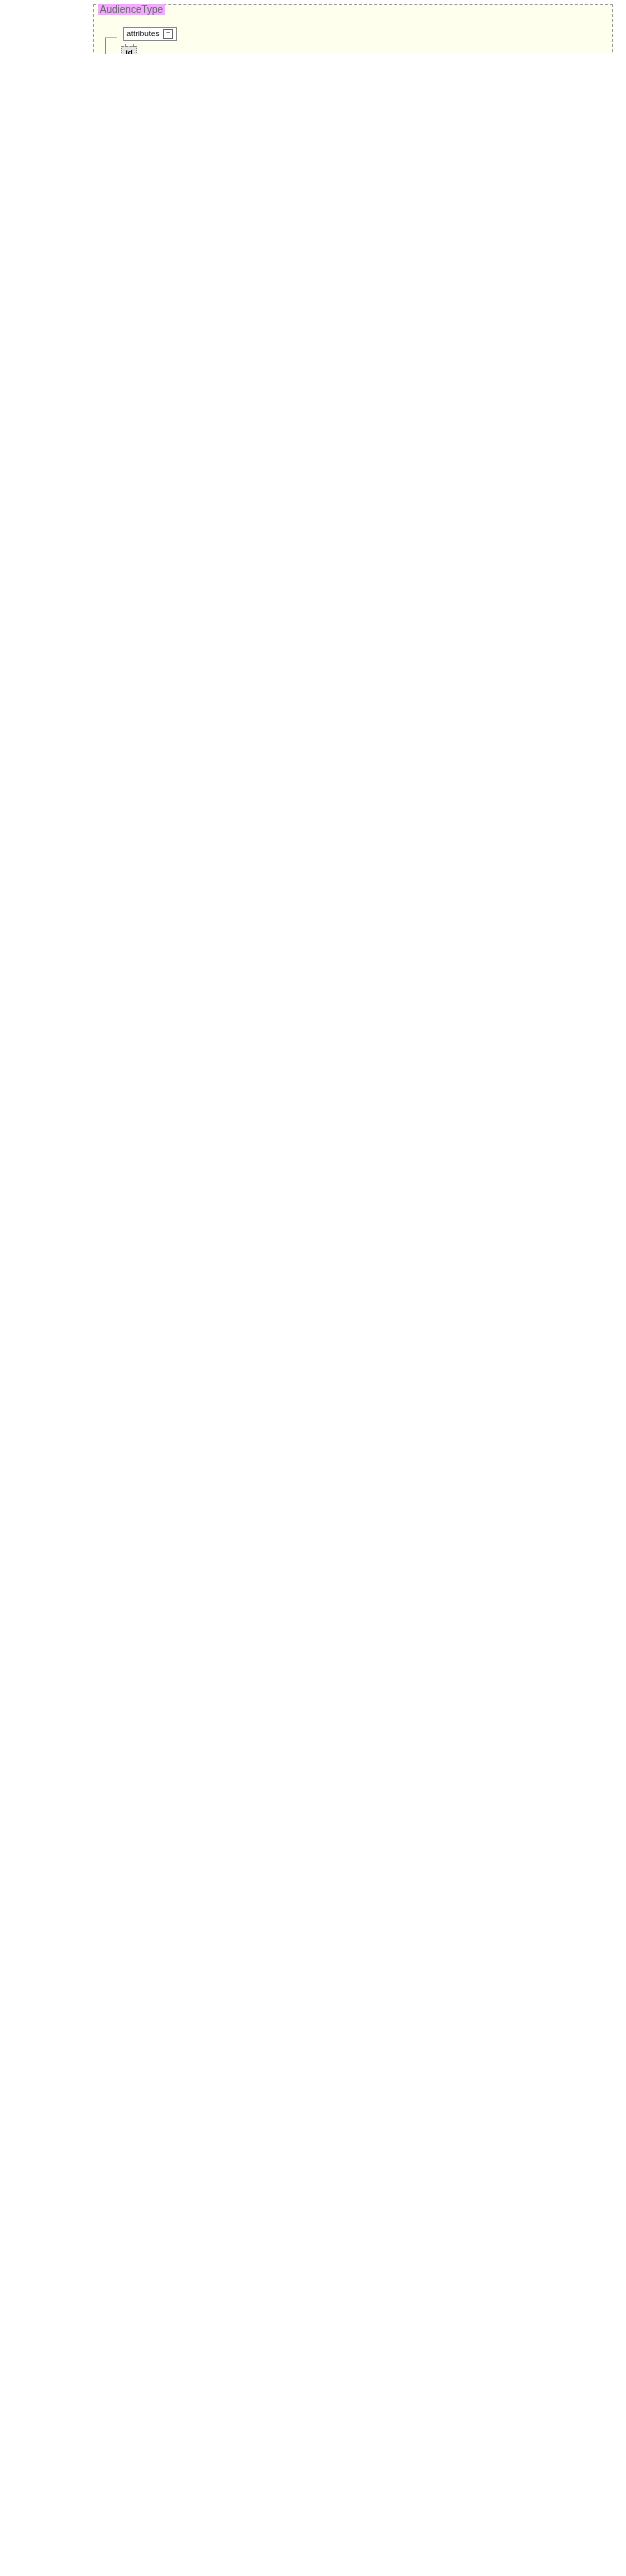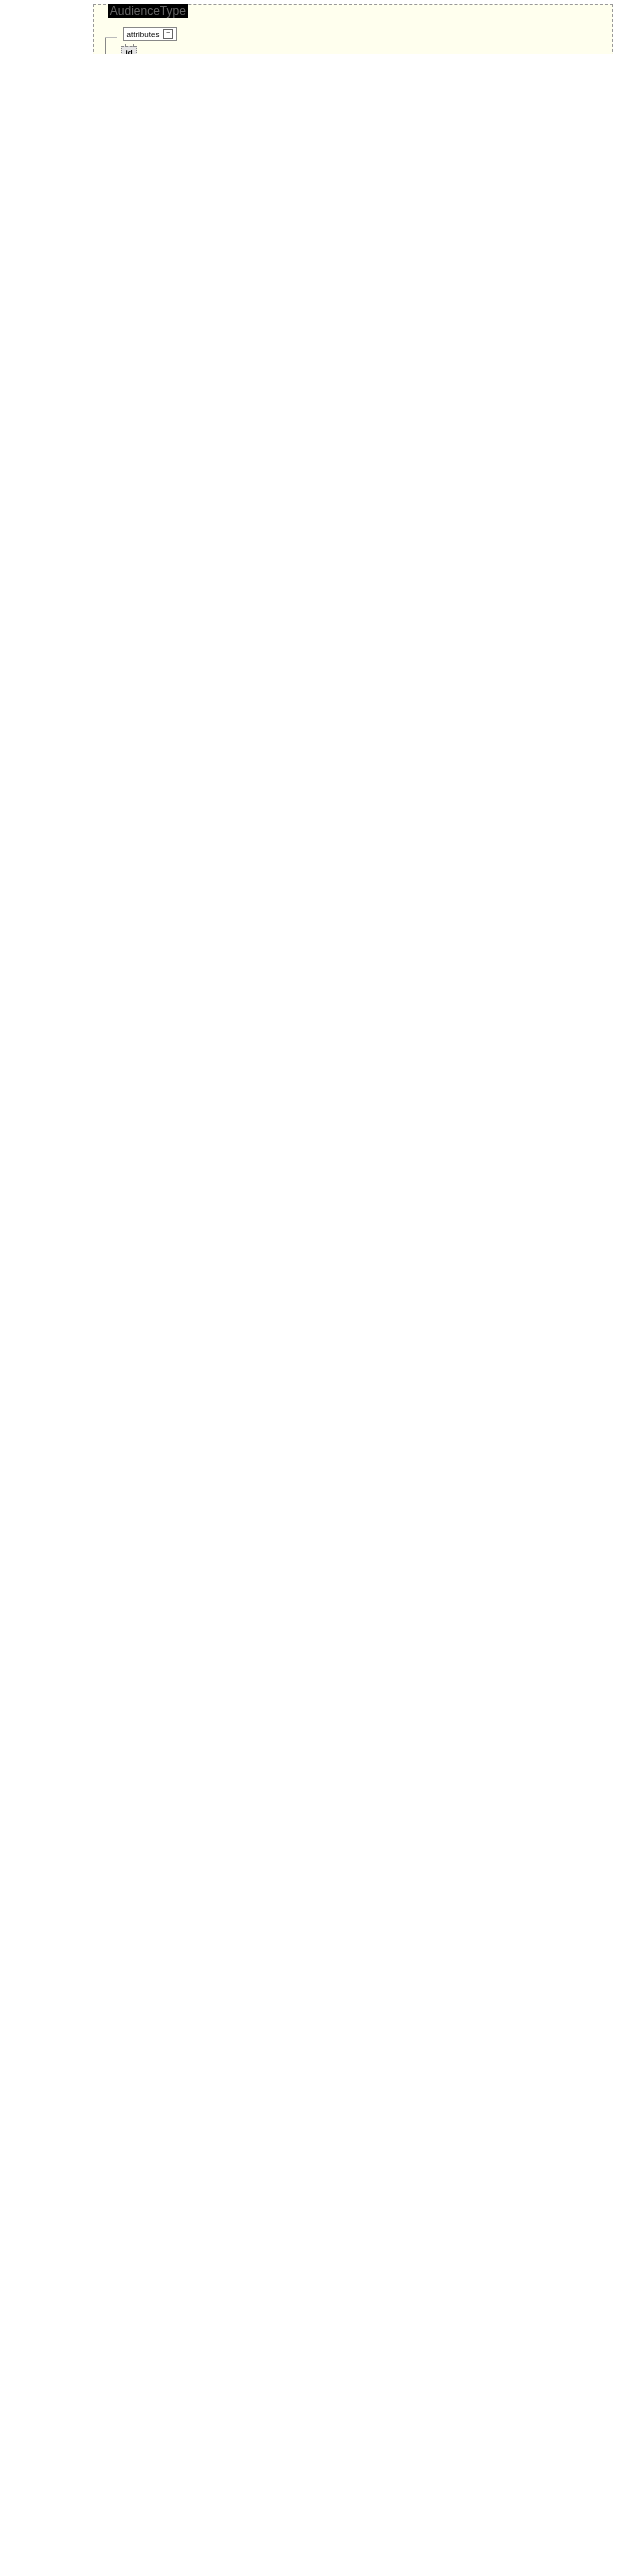--- a/index.html
+++ b/index.html
@@ -22,24 +22,24 @@
     left: 93px;
     width: 520px;
     height: 2556px;
     border: 0.9px dashed #999;
     background: #ffffee;
     box-sizing: border-box;
   }
   .type-frame-label {
     position: absolute;
     top: -0.9px;
-    left: 14px;
-    font-size: 12px;
+    left: 4px;
+    font-size: 10px;
     color: #666;
-    background: #000000;
+    background: #f0abfc;
     padding: 0 1.8px;
   }
   
   .root {
     position: absolute;
     top: 1254px;
     left: 12.4px;
   }
   .root-box {
     border: 0.9px solid #000;
@@ -107,21 +107,21 @@
   .attr-container {
     position: absolute;
     top: 27px;
     left: 121px;
     width: 160px;
   }
   .attr-header {
     border: 0.9px solid #888;
     background: #fff;
     display: inline-flex;
-    align-items: flex-end;
+    align-items: center;
     padding: 0.9px 2.7px;
     font-size: 8px;
     margin-left: 1.8px;
     margin-bottom: 5.3px;
   }
   .attr-list {
     display: flex;
     flex-direction: column;
     gap: 3.6px;
   }

